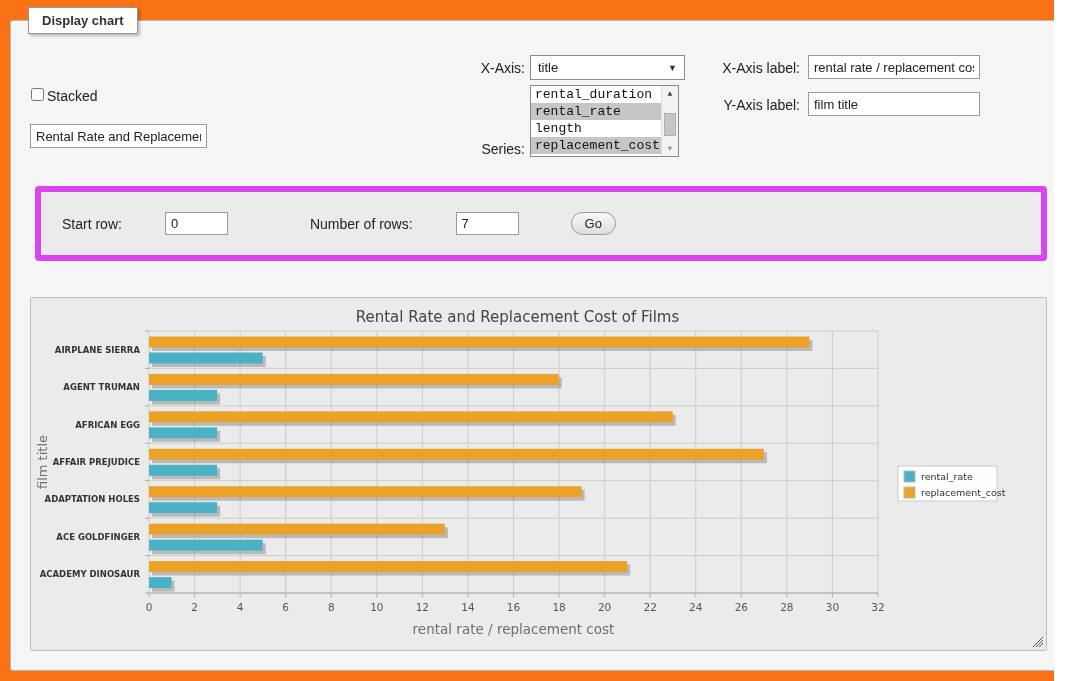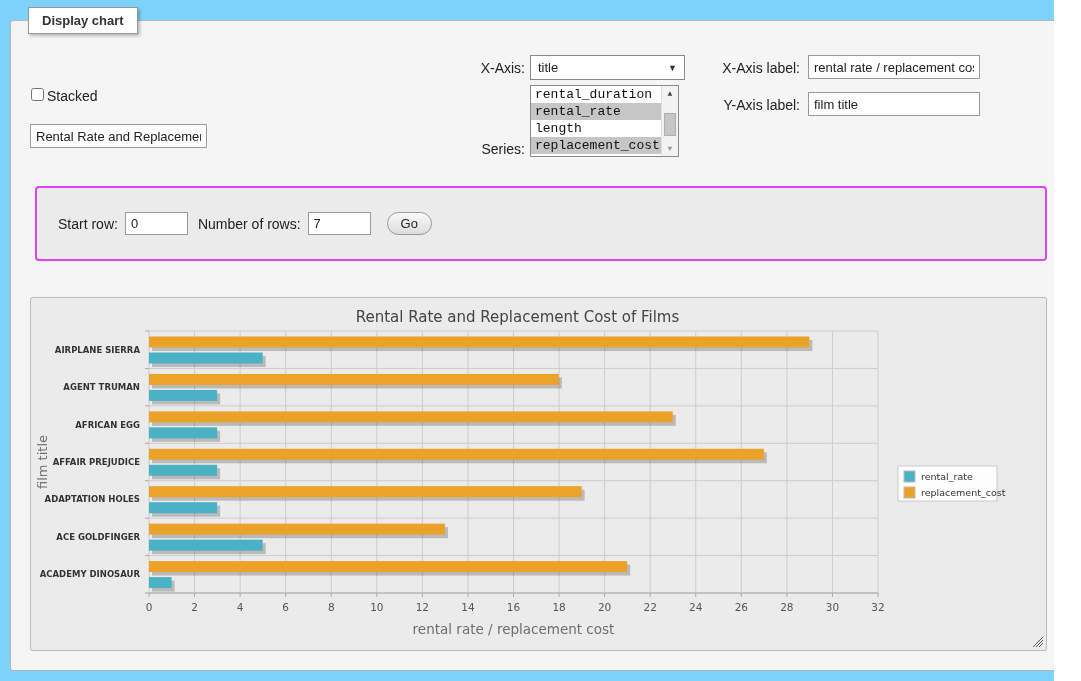--- a/index.html
+++ b/index.html
@@ -1,17 +1,17 @@
 <!DOCTYPE html>
 <html><head>
 <meta charset="utf-8">
 <style>
   * { box-sizing: border-box; margin: 0; padding: 0; }
   body { background: #ffffff; font-family: "Liberation Sans", sans-serif; }
-  .stage { position: relative; width: 1054px; height: 681px; background: #7dd3fc; overflow: hidden; }
+  .stage { position: relative; width: 1054px; height: 681px; background: #f97316; overflow: hidden; }
 
   .fieldset {
     position: absolute; left: 10px; top: 20px; width: 1059px; height: 651px;
     border: 1px solid #b6b6b6; border-radius: 3px; background: #f5f5f5;
   }
   .fieldset-legend {
     position: absolute; left: 28px; top: 7px; padding: 5px 13px;
     background: #fff; border: 1px solid #979797; box-shadow: 2px 2px 3px rgba(0,0,0,0.25);
     font-size: 13px; font-weight: bold; color: #333; z-index: 5;
   }
@@ -57,22 +57,22 @@
   .scroll-btn { position: absolute; left: 0; width: 16px; height: 15px; font-size: 8px; text-align: center; line-height: 15px; }
   .scroll-up { top: 0; color: #444; }
   .scroll-down { bottom: 0; color: #999; }
   .scroll-thumb { position: absolute; left: 2px; top: 27px; width: 12px; height: 23px; background: #c6c6c6; border: 1px solid #b0b0b0; }
 
   #xaxis-label-input { position: absolute; left: 808px; top: 55px; width: 172px; height: 24px; }
   #yaxis-label-input { position: absolute; left: 808px; top: 92px; width: 172px; height: 24px; }
 
   .rows-panel {
     position: absolute; left: 35px; top: 186px; width: 1012px; height: 75px;
-    background: #ebebeb; border: 2px solid #d946ef; border-radius: 4px;
-    display: flex; align-items: center; padding-left: 21px;
+    background: #ebebeb; border: 6px solid #d946ef; border-radius: 4px;
+    display: flex; align-items: center; padding-left: 21px; gap: 36px;
   }
   .rows-panel .rp-label { font-size: 14px; color: #222; margin-right: 7px; }
   .rows-panel input { width: 63px; height: 23px; margin-right: 7px; }
   .rows-panel .spacer { width: 3px; }
   .go-button {
     margin-left: 9px; padding: 3px 13px; font-size: 13px; color: #222;
     background: linear-gradient(#f9f9f9, #dcdcdc); border: 1px solid #999;
     border-radius: 12px; cursor: pointer; font-family: "Liberation Sans", sans-serif;
   }
 

